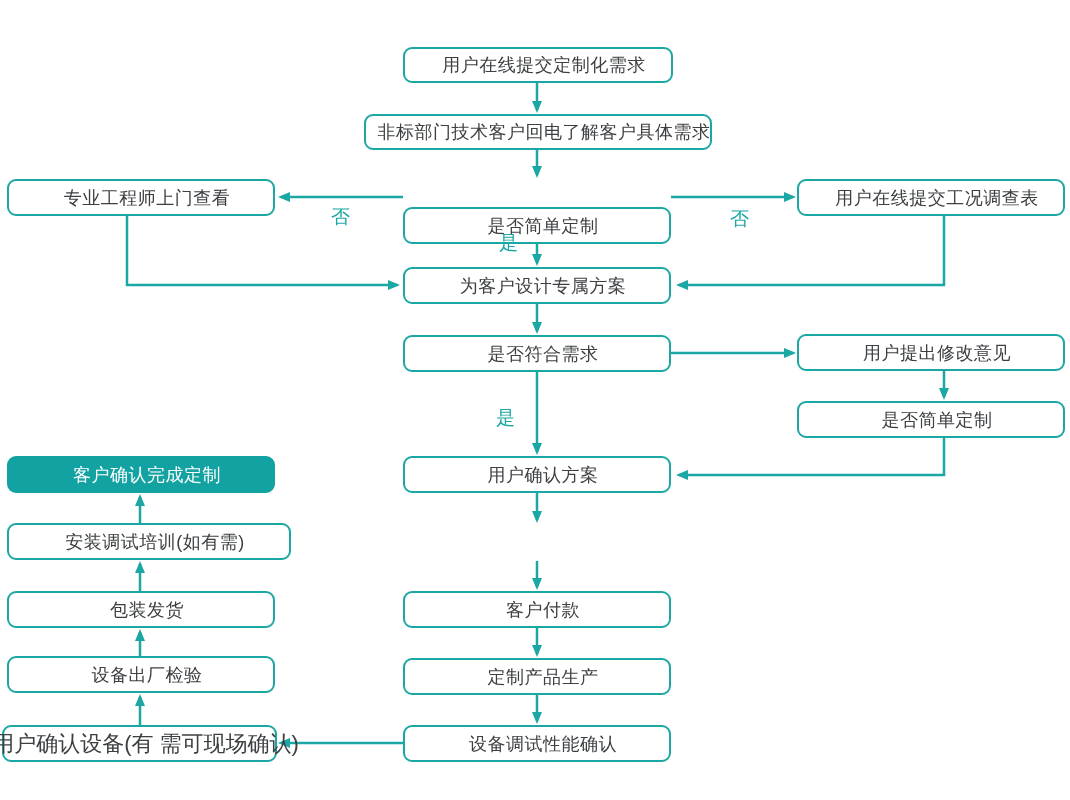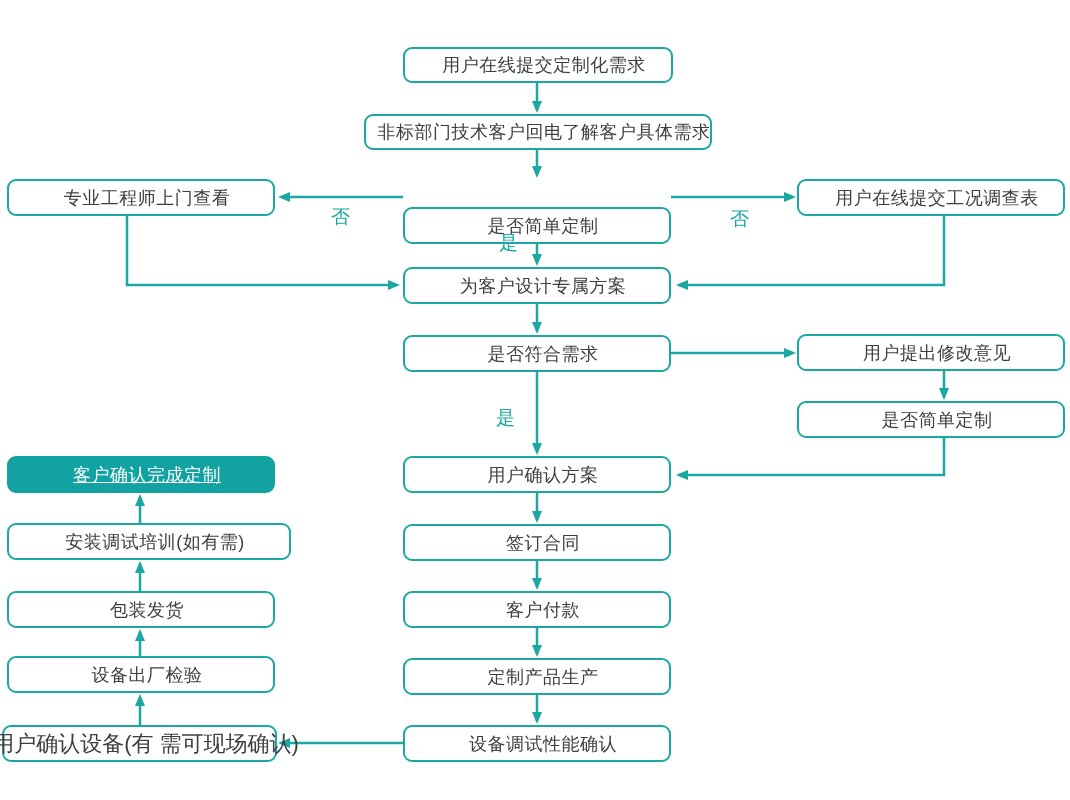--- a/index.html
+++ b/index.html
@@ -85,26 +85,25 @@
   <div class="node" style="left:403px;top:47px;width:270px;height:36px;">用户在线提交定制化需求</div>
   <div class="node" style="left:364px;top:114px;width:348px;height:36px;">非标部门技术客户回电了解客户具体需求</div>
   <div class="node" style="left:7px;top:179px;width:268px;height:37px;">专业工程师上门查看</div>
   <div class="node" style="left:403px;top:179px;width:268px;height:37px;margin-top:28px;">是否简单定制</div>
   <div class="node" style="left:797px;top:179px;width:268px;height:37px;">用户在线提交工况调查表</div>
   <div class="node" style="left:403px;top:267px;width:268px;height:37px;">为客户设计专属方案</div>
   <div class="node" style="left:403px;top:335px;width:268px;height:37px;">是否符合需求</div>
   <div class="node" style="left:797px;top:334px;width:268px;height:37px;">用户提出修改意见</div>
   <div class="node" style="left:797px;top:401px;width:268px;height:37px;">是否简单定制</div>
   <div class="node" style="left:403px;top:456px;width:268px;height:37px;">用户确认方案</div>
-  <div class="node" style="left:403px;top:524px;width:268px;height:37px;">签订合同</div>
   <div class="node" style="left:403px;top:591px;width:268px;height:37px;">客户付款</div>
   <div class="node" style="left:403px;top:658px;width:268px;height:37px;">定制产品生产</div>
   <div class="node" style="left:403px;top:725px;width:268px;height:37px;">设备调试性能确认</div>
 
-  <div class="node node--highlight" style="left:7px;top:456px;width:268px;height:37px;text-decoration:underline;">客户确认完成定制</div>
+  <div class="node node--highlight" style="left:7px;top:456px;width:268px;height:37px;">客户确认完成定制</div>
   <div class="node" style="left:7px;top:523px;width:284px;height:37px;">安装调试培训(如有需)</div>
   <div class="node" style="left:7px;top:591px;width:268px;height:37px;">包装发货</div>
   <div class="node" style="left:7px;top:656px;width:268px;height:37px;">设备出厂检验</div>
   <div class="node" style="left:2px;top:725px;width:275px;height:37px;font-size:22px;letter-spacing:0;">用户确认设备(有 需可现场确认)</div>
 
   <span class="edge-label" style="left:341px;top:217px;">否</span>
   <span class="edge-label" style="left:740px;top:219px;">否</span>
   <span class="edge-label" style="left:509px;top:243px;">是</span>
   <span class="edge-label" style="left:506px;top:418px;">是</span>
 

